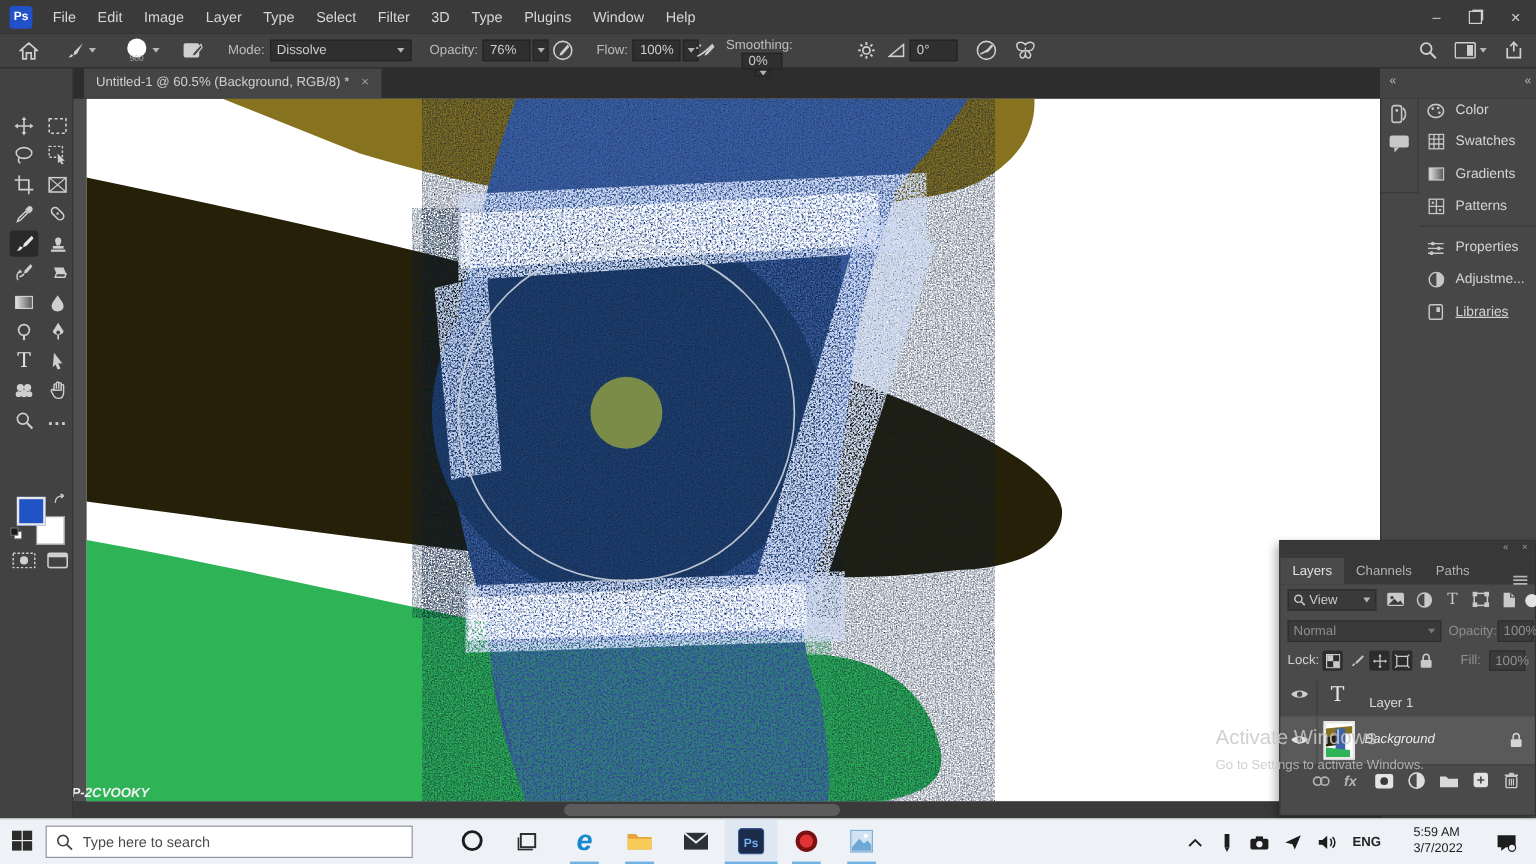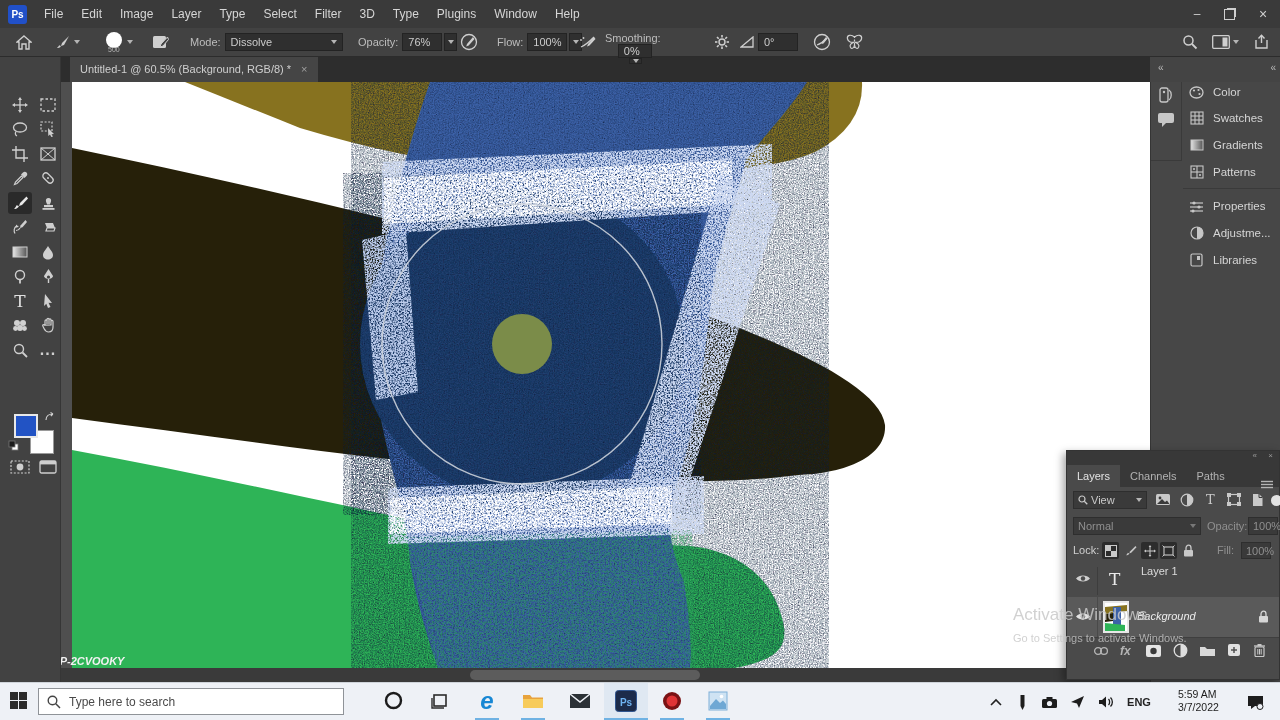--- a/index.html
+++ b/index.html
@@ -574,21 +574,21 @@
     </div>
     <div class="rp-row" style="top:141px;">
       <span class="rp-icon">
           <svg width="14" height="14" viewBox="0 0 14 14">
             <circle cx="7" cy="7" r="6" fill="none" stroke="#c7c7c7" stroke-width="1.2"></circle>
             <path d="M7 1 A6 6 0 0 1 7 13 Z" fill="#c7c7c7"></path>
           </svg>
         </span>
       <span>Adjustme...</span>
     </div>
-    <div class="rp-row" style="top:168px;">
+    <div class="rp-row" style="top:168px;text-decoration:underline;">
       <span class="rp-icon">
           <svg width="13" height="14" viewBox="0 0 13 14">
             <rect x="1" y="1" width="11" height="12" rx="1.5" fill="none" stroke="#c7c7c7" stroke-width="1.2"></rect>
             <rect x="7" y="3" width="3" height="4" fill="#c7c7c7"></rect>
           </svg>
         </span>
       <span>Libraries</span>
     </div>
   </div>
 
@@ -715,21 +715,21 @@
         </div>
     </div>
 
     <div class="abs" style="left:0;top:114px;width:100%;height:32px;">
       <span class="abs" style="left:8px;top:8px;"><svg width="16" height="11" viewBox="0 0 16 11">
             <path d="M1 5.5 C4 1.5 12 1.5 15 5.5 C12 9.5 4 9.5 1 5.5 Z" fill="#cfcfcf"></path>
             <circle cx="8" cy="5.5" r="2.2" fill="#4a4a4a"></circle>
           </svg></span>
       <span class="abs" style="left:30px;top:2px;width:1px;height:28px;background:#3d3d3d;"></span>
       <span class="abs" style="left:42px;top:4px;font-family:'DejaVu Serif',serif;font-size:17px;color:#eaeaea;">T</span>
-      <span class="abs" style="left:74px;top:0;color:#dcdcdc;">Layer 1</span>
+      <span class="abs" style="left:74px;top:15px;color:#dcdcdc;">Layer 1</span>
     </div>
     <div class="abs" style="left:0;top:146px;width:100%;height:40px;background:#5a5a5a;">
       <span class="abs" style="left:8px;top:14px;"><svg width="16" height="11" viewBox="0 0 16 11">
             <path d="M1 5.5 C4 1.5 12 1.5 15 5.5 C12 9.5 4 9.5 1 5.5 Z" fill="#e2e2e2"></path>
             <circle cx="8" cy="5.5" r="2.2" fill="#5a5a5a"></circle>
           </svg></span>
       <span class="abs" style="left:30px;top:0;width:1px;height:40px;background:#4a4a4a;"></span>
       <span class="abs" style="left:36px;top:4px;width:26px;height:32px;background:#fff;border:2px solid #e8e8e8;box-sizing:border-box;">
         <svg width="22" height="28" viewBox="0 0 22 28">
             <rect width="22" height="28" fill="#fff"></rect>

